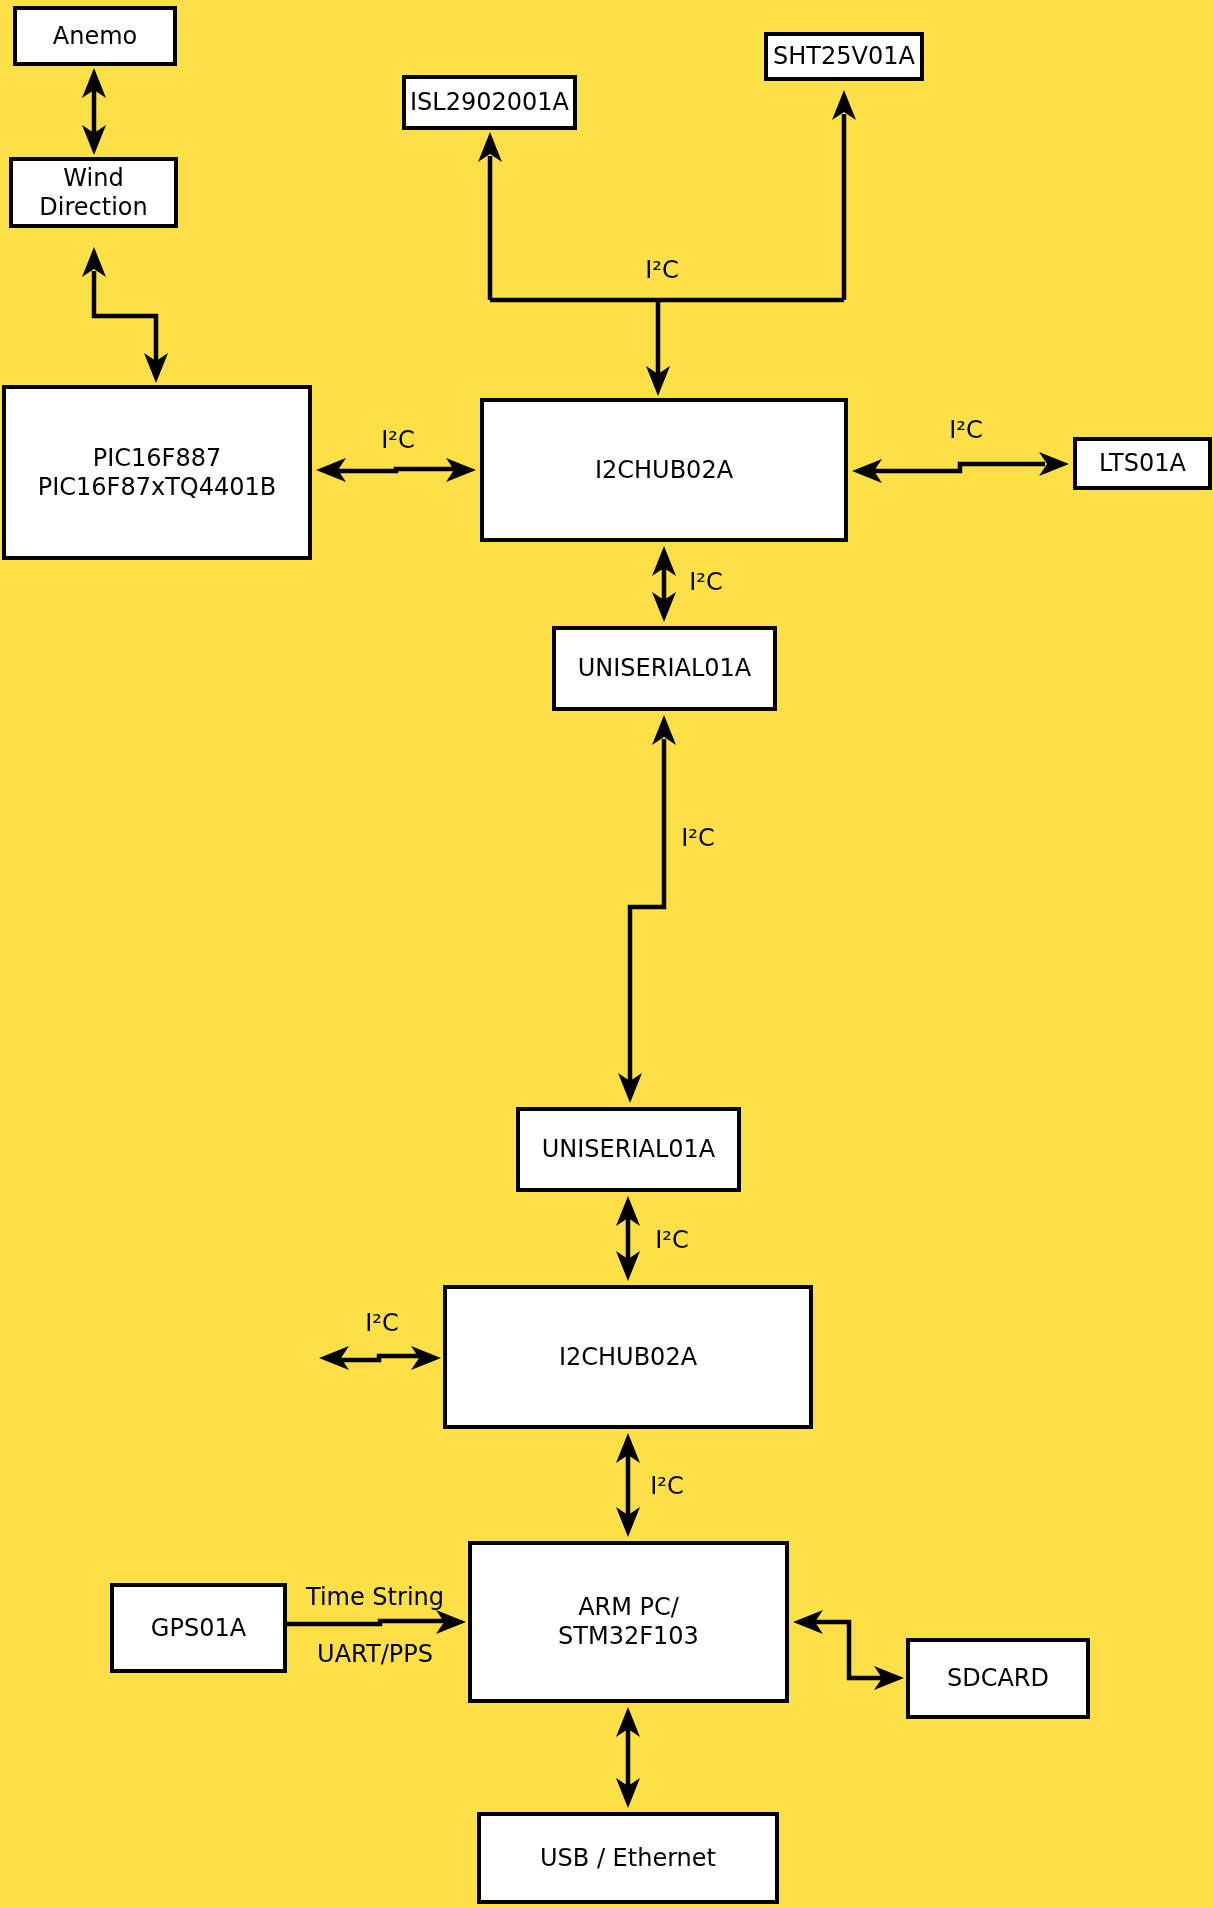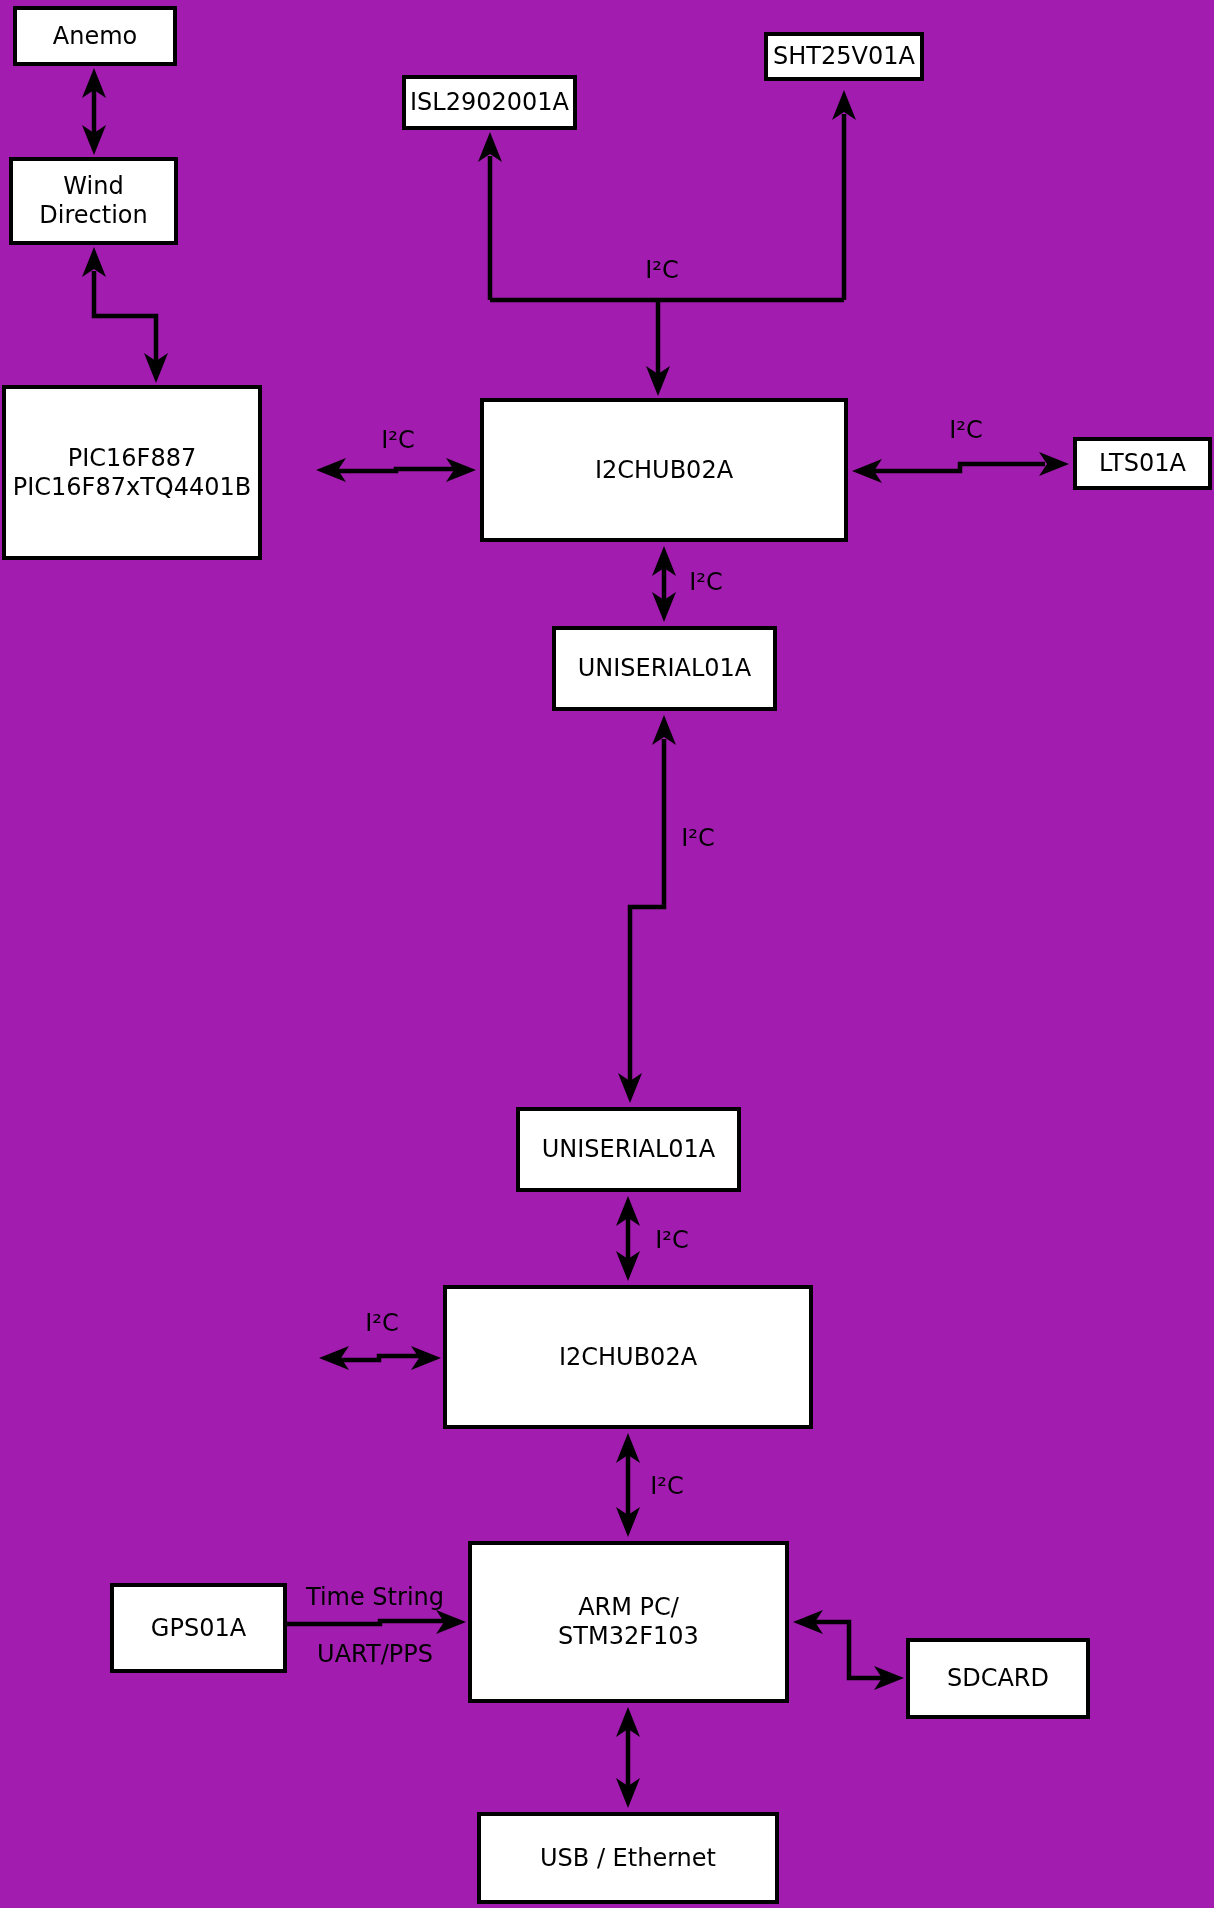--- a/index.html
+++ b/index.html
@@ -1,17 +1,17 @@
 <!DOCTYPE html>
 <html><head>
 <meta charset="utf-8">
 <style>
   html,body{margin:0;padding:0;background:#ffffff;}
   .stage{
-    position:relative;width:1214px;height:1908px;background:#a21caf;
+    position:relative;width:1214px;height:1908px;background:#fde047;
     font-family:"DejaVu Sans","Liberation Sans",sans-serif;color:#000;
     overflow:hidden;
   }
   svg.edges{position:absolute;left:0;top:0;width:1214px;height:1908px;}
   svg.edges path{stroke:#000;stroke-width:4.5;fill:none;}
   svg.edges polygon{fill:#000;stroke:none;}
   .box{
     position:absolute;box-sizing:border-box;background:#ffffff;
     border:4px solid #000;display:flex;flex-direction:column;
     align-items:center;justify-content:center;text-align:center;
@@ -117,26 +117,26 @@
       <path d="M628,1729 L628,1788"></path>
       <polygon points="628,1707 616,1737 628,1729 640,1737"></polygon>
       <polygon points="628,1808 616,1778 628,1786 640,1778"></polygon>
     </g>
   </svg>
 
   <div class="box" style="left:13px;top:6px;width:164px;height:60px">
     <span>Anemo</span>
   </div>
 
-  <div class="box" style="left:9px;top:157px;width:169px;height:88px">
+  <div class="box" style="left:9px;top:157px;width:169px;height:71px">
     <span>Wind</span>
     <span>Direction</span>
   </div>
 
-  <div class="box" style="left:2px;top:385px;width:260px;height:175px">
+  <div class="box" style="left:2px;top:385px;width:310px;height:175px">
     <span>PIC16F887</span>
     <span>PIC16F87xTQ4401B</span>
   </div>
 
   <div class="box" style="left:402px;top:75px;width:175px;height:55px">
     <span>ISL2902001A</span>
   </div>
 
   <div class="box" style="left:764px;top:32px;width:160px;height:49px">
     <span>SHT25V01A</span>

